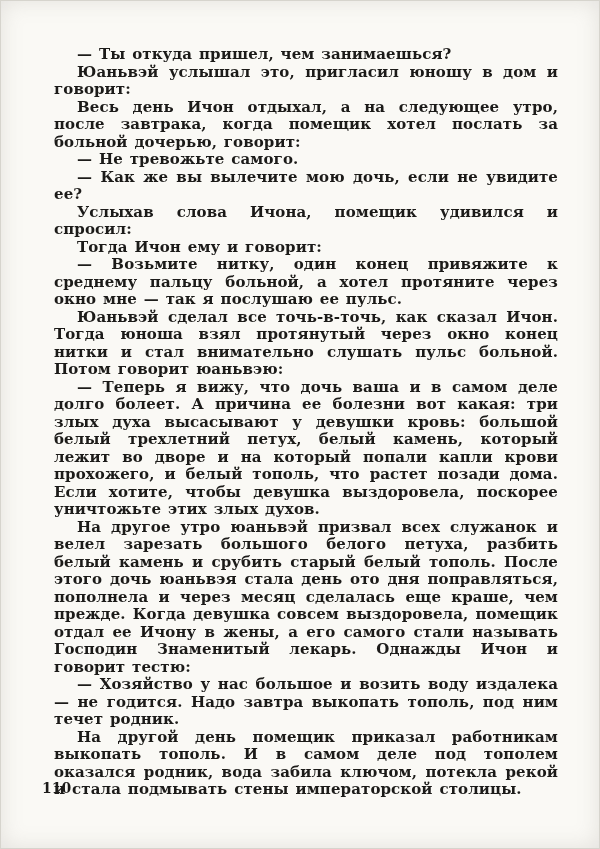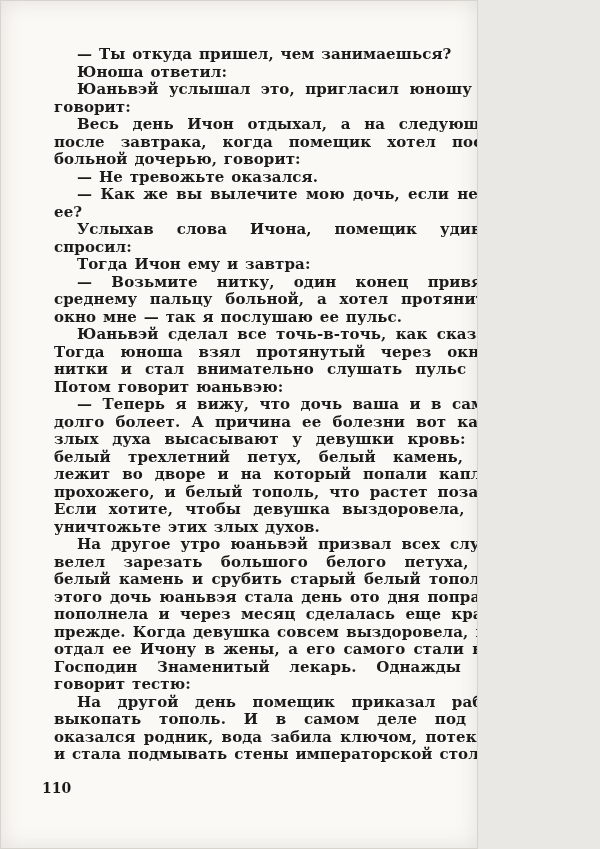--- a/index.html
+++ b/index.html
@@ -2,21 +2,21 @@
 <html><head>
 <meta charset="utf-8">
 <style>
   html, body {
     margin: 0;
     padding: 0;
     background: #e9e8e4;
   }
   .scan-page {
     position: relative;
-    width: 478px;
+    width: 600px;
     height: 849px;
     margin: 0;
     background: #faf9f5;
     box-shadow: inset 0 0 22px rgba(120,118,110,0.18);
     border: 1px solid #d6d4cd;
     box-sizing: border-box;
     overflow: hidden;
   }
   .text-block {
     position: absolute;
@@ -46,28 +46,28 @@
     font-weight: 700;
     color: #1c1b19;
   }
 </style>
 </head>
 <body>
 
 <div class="scan-page">
   <div class="text-block">
     <p>— Ты откуда пришел, чем занимаешься?</p>
-    <p>Юноша ответил:</p>
     <p>Юаньвэй услышал это, пригласил юношу в дом и говорит:</p>
     <p>Весь день Ичон отдыхал, а на следующее утро, после завтрака, когда помещик хотел послать за больной дочерью, говорит:</p>
-    <p>— Не тревожьте оказался.</p>
+    <p>— Не тревожьте самого.</p>
     <p>— Как же вы вылечите мою дочь, если не увидите ее?</p>
     <p>Услыхав слова Ичона, помещик удивился и спросил:</p>
-    <p>Тогда Ичон ему и завтра:</p>
+    <p>Тогда Ичон ему и говорит:</p>
     <p>— Возьмите нитку, один конец привяжите к среднему пальцу больной, а хотел протяните через окно мне — так я послушаю ее пульс.</p>
     <p>Юаньвэй сделал все точь-в-точь, как сказал Ичон. Тогда юноша взял протянутый через окно конец нитки и стал внимательно слушать пульс больной. Потом говорит юаньвэю:</p>
     <p>— Теперь я вижу, что дочь ваша и в самом деле долго болеет. А причина ее болезни вот какая: три злых духа высасывают у девушки кровь: большой белый трехлетний петух, белый камень, который лежит во дворе и на который попали капли крови прохожего, и белый тополь, что растет позади дома. Если хотите, чтобы девушка выздоровела, поскорее уничтожьте этих злых духов.</p>
     <p>На другое утро юаньвэй призвал всех служанок и велел зарезать большого белого петуха, разбить белый камень и срубить старый белый тополь. После этого дочь юаньвэя стала день ото дня поправляться, пополнела и через месяц сделалась еще краше, чем прежде. Когда девушка совсем выздоровела, помещик отдал ее Ичону в жены, а его самого стали называть Господин Знаменитый лекарь. Однажды Ичон и говорит тестю:</p>
+    <p>— Хозяйство у нас большое и возить воду издалека — не годится. Надо завтра выкопать тополь, под ним течет родник.</p>
     <p>На другой день помещик приказал работникам выкопать тополь. И в самом деле под тополем оказался родник, вода забила ключом, потекла рекой и стала подмывать стены императорской столицы.</p>
 
   </div>
   <div class="folio">110</div>
 </div>
 
 </body></html>

